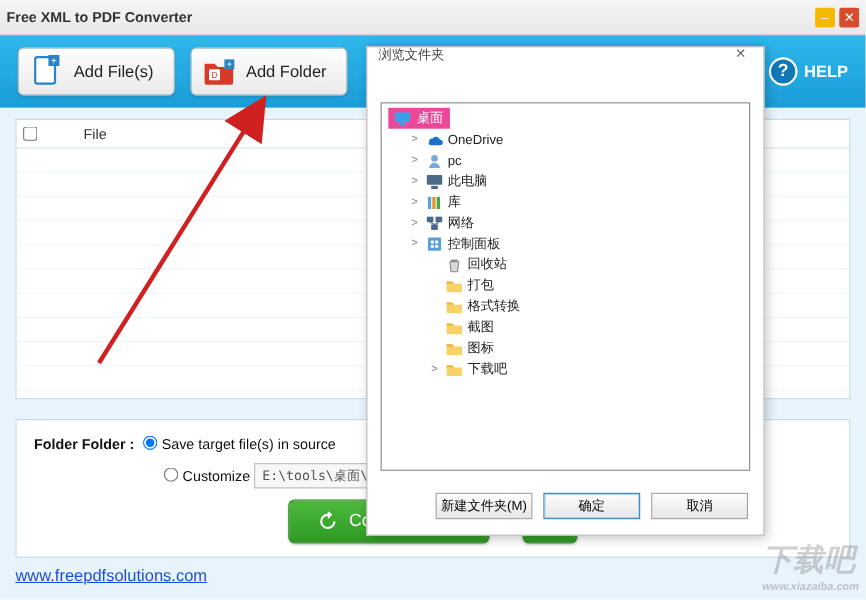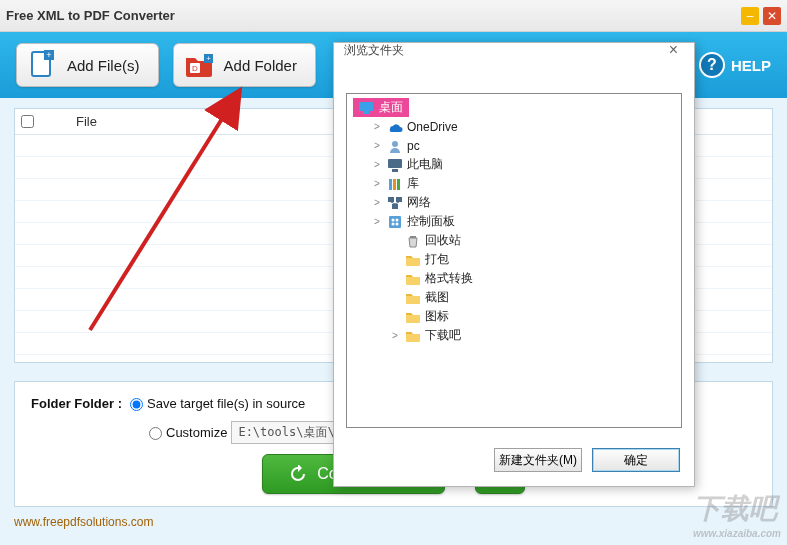--- a/index.html
+++ b/index.html
@@ -19,28 +19,28 @@
 
 .content { background: #e8f4fc; padding: 10px 14px 14px 14px; height: 447px; }
 .list-box { background: #fff; border: 1px solid #c0d8e8; height: 255px; }
 .list-head { height: 26px; display: flex; align-items: center; border-bottom: 1px solid #d8e6f0; padding-left: 6px; font-family: monospace; font-size: 13px; color: #333; }
 .list-head input[type=checkbox]{ margin-right: 10px; }
 .col-file { width: 280px; margin-left: 32px; }
 .row-line { height: 22px; border-bottom: 1px solid #eef5fa; }
 
 .output-box { margin-top: 18px; background: #fff; border: 1px solid #c0d8e8; padding: 14px 16px 12px 16px; }
 .out-row { display: flex; align-items: center; font-family: monospace; font-size: 13px; color: #111; margin-bottom: 10px; }
-.out-row label { display: flex; align-items: flex-end; gap: 4px; }
+.out-row label { display: flex; align-items: flex-start; gap: 4px; }
 .out-row .lbl { font-weight: bold; margin-right: 8px; }
 .out-row .pathbox { border: 1px solid #bbb; background: #f7f7f7; padding: 2px 6px; font-family: monospace; font-size: 12px; color: #555; margin-left: 4px; width: 200px; white-space: nowrap; overflow: hidden; }
 .convert-row { display: flex; justify-content: center; gap: 30px; margin-top: 6px; }
 .green-btn { height: 40px; background: linear-gradient(#4fb93e,#2e9a23); border: 1px solid #2a7f1f; border-radius: 6px; color: #fff; font-size: 16px; display: flex; align-items: center; padding: 0 26px; gap: 10px; cursor: pointer; box-shadow: 0 1px 2px rgba(0,0,0,.2); }
 .green-btn.small { width: 50px; padding: 0; justify-content: center; }
 
-.footer-link { margin-top: 8px; font-size: 12px; color: #a16207; cursor: pointer; display: inline-block; }
+.footer-link { margin-top: 8px; font-size: 15px; color: #1d4ed8; text-decoration: underline; cursor: pointer; display: inline-block; }
 
 .arrow { position: absolute; left: 70px; top: 80px; pointer-events: none; z-index: 5; }
 
 .dialog { position: absolute; left: 333px; top: 42px; width: 362px; height: 445px; background: #fff; border: 1px solid #b5b5b5; box-shadow: 2px 2px 10px rgba(0,0,0,.25); z-index: 10; display: flex; flex-direction: column; }
 .dlg-title { height: 30px; display: flex; align-items: flex-end; padding: 16px 10px; font-size: 12px; color: #444; }
 .dlg-title .x { margin-left: auto; font-size: 16px; color: #666; cursor: pointer; padding: 0 6px; }
 .tree-box { margin: 18px 12px 10px 12px; border: 1px solid #888; flex: 1; overflow: auto; padding: 4px 6px; background: #fff; }
 .tree-root { background: #ec4899; color: #fff; padding: 1px 6px; font-size: 12px; display: flex; align-items: center; gap: 6px; width: fit-content; }
 .tree-item { display: flex; align-items: center; font-size: 12px; color: #222; height: 19px; gap: 4px; }
 .tree-item .exp { width: 12px; color: #888; font-size: 10px; text-align: center; }
@@ -297,19 +297,20 @@
               <path d="M1 3 h5 l2 2 h-7 z" fill="#e8b838"></path>
             </svg>
           </span>
           <span>下载吧</span>
         </div>
       </div>
   </div>
   <div class="dlg-btns">
     <button class="dlg-btn">新建文件夹(M)</button>
     <button class="dlg-btn primary">确定</button>
+    <button class="dlg-btn">取消</button>
   </div>
 </div>
 
 <div class="watermark">
   <span>下载吧</span>
   <small>www.xiazaiba.com</small>
 </div>
 
 </body></html>

